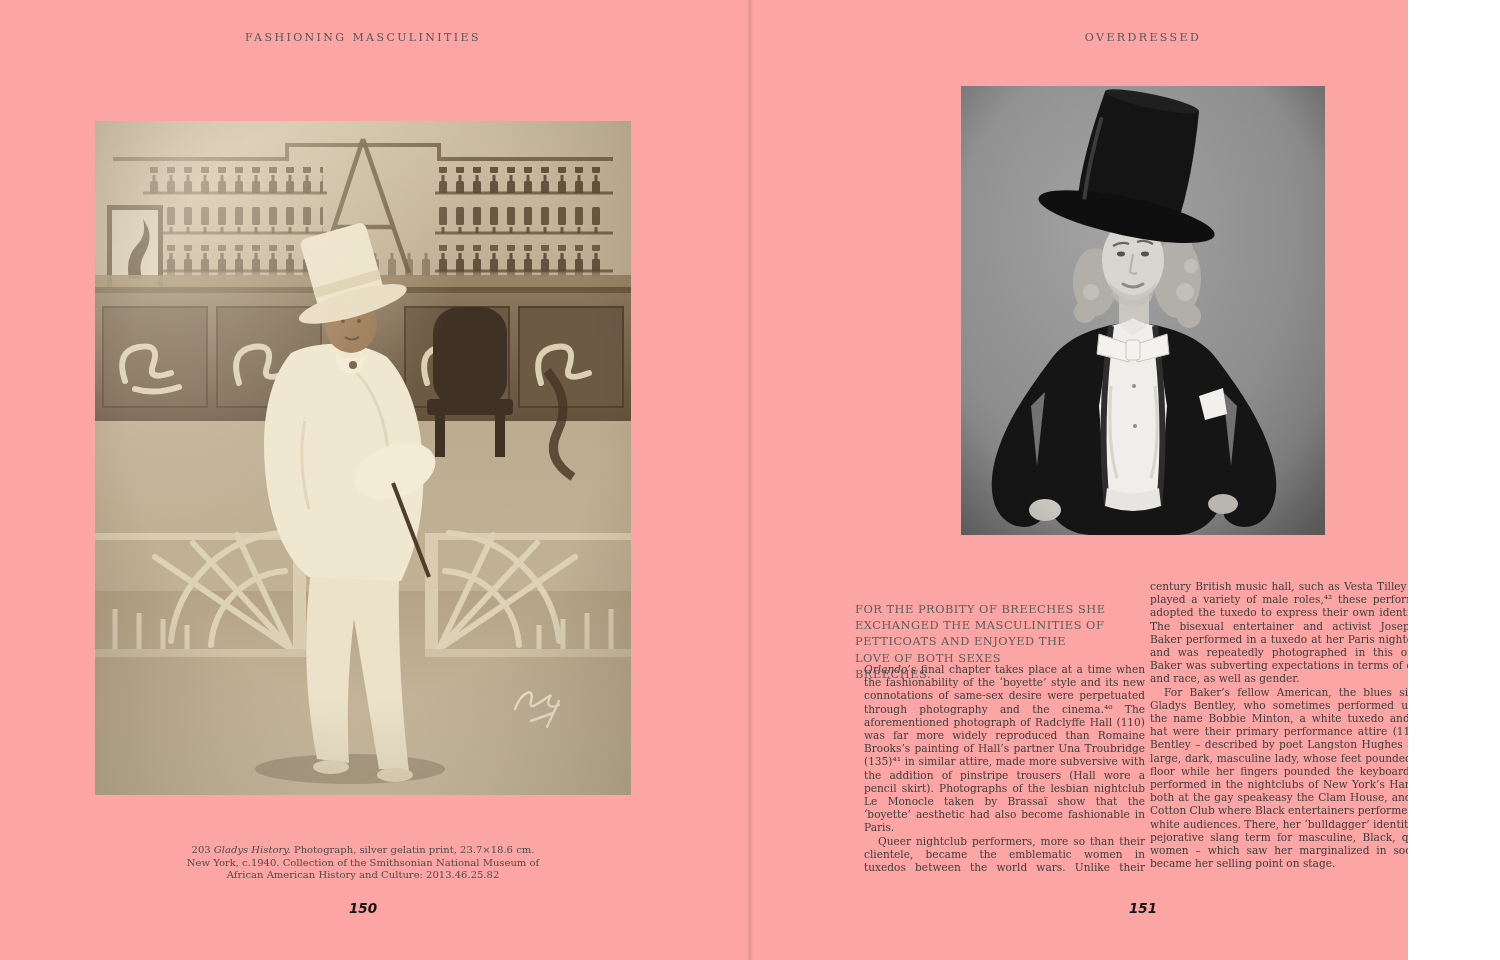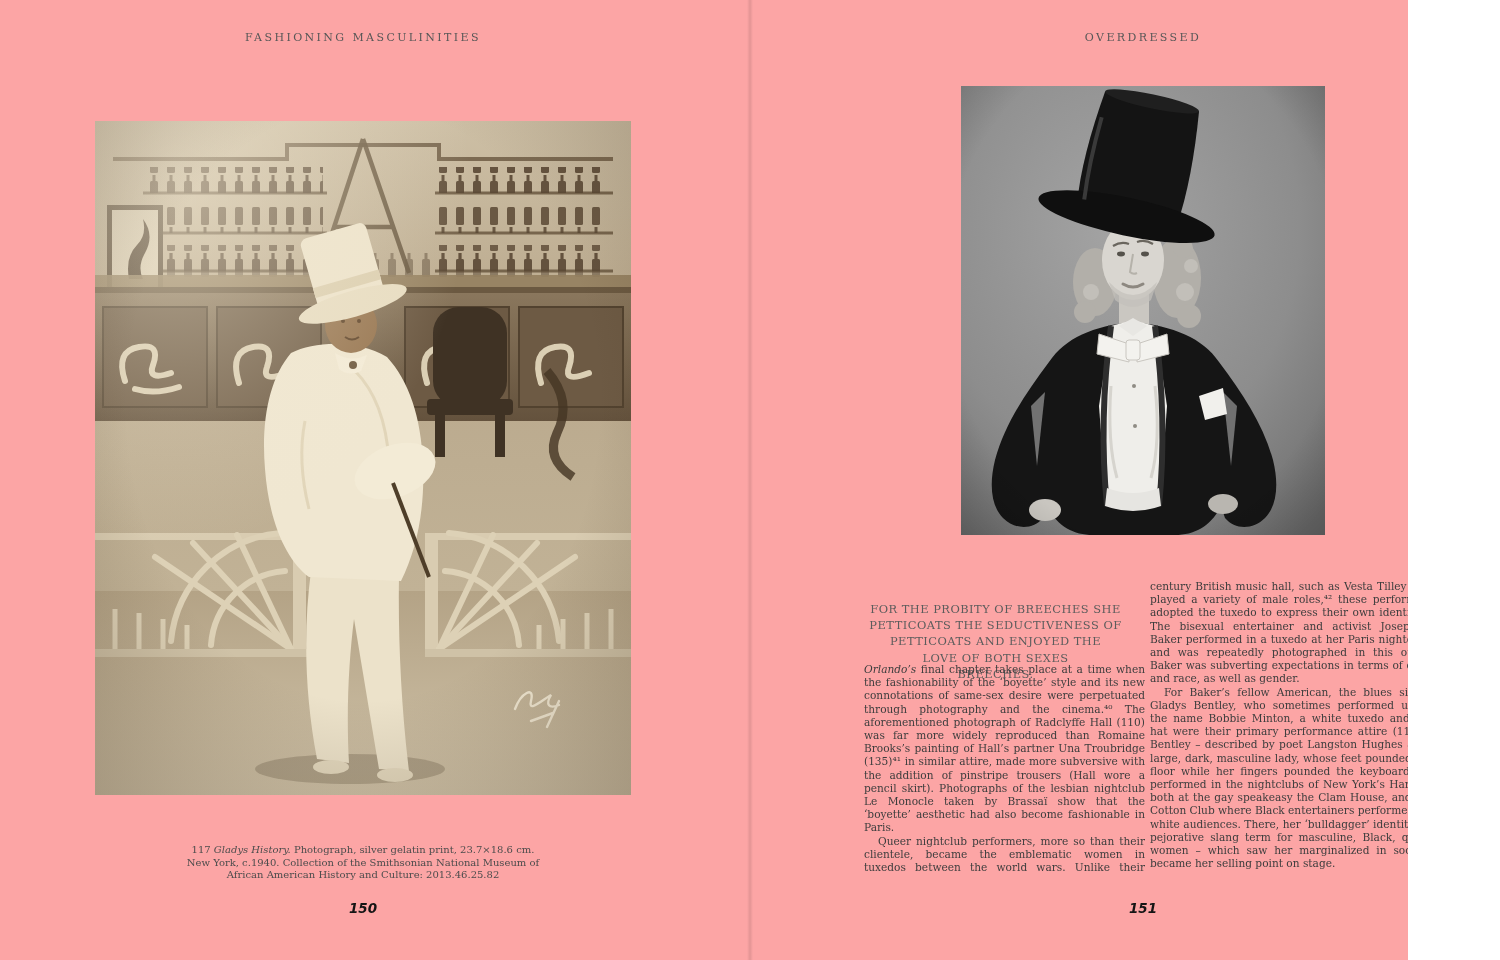--- a/index.html
+++ b/index.html
@@ -26,21 +26,21 @@
   .caption {
     position:absolute; text-align:center; color:#4c4c4c;
     font-size:10px; line-height:12.6px;
   }
   .cap-left  { left:183px; top:844px; width:360px; }
   .cap-right { left:993px; top:545px; width:300px; }
   .cap-line { display:block; }
 
   .pullquote {
     position:absolute; left:855px; top:601px; width:281px; margin:0;
-    text-align:center; font-size:11.4px; line-height:16.2px;
+    text-align:left; font-size:11.4px; line-height:16.2px;
     letter-spacing:0.5px; color:#5c5c5c;
   }
   .pq-line { display:block; }
 
   .col {
     position:absolute; width:281px; overflow:hidden;
     font-size:10.6px; line-height:13.2px; text-align:justify; color:#3d3d3d;
   }
   .col1 { left:855px;  top:663px; height:212px;margin-left:9px; }
   .col2 { left:1150px; top:580px; width:283px; height:298px; }
@@ -203,21 +203,21 @@
       <circle cx="258" cy="244" r="4" fill="#6b563c"></circle>
 
       <path d="M420,588 c6,-16 20,-24 16,-8 c-3,12 10,0 20,-6 c-6,10 -2,14 8,10 M436,600 l22,-8 M452,606 l12,-26" stroke="#f0e7d2" stroke-width="2.4" fill="none" stroke-linecap="round"></path>
 
       <rect width="536" height="674" fill="url(#lglow)"></rect>
       <rect width="536" height="674" fill="url(#lvig)"></rect>
     </svg>
   </figure>
 
   <div class="caption cap-left">
-    <span class="cap-line"><span>117 </span><i>Gladys History.</i><span> Photograph, silver gelatin print, 23.7×18.6 cm.</span></span>
+    <span class="cap-line"><span>203 </span><i>Gladys History.</i><span> Photograph, silver gelatin print, 23.7×18.6 cm.</span></span>
     <span class="cap-line">New York, c.1940. Collection of the Smithsonian National Museum of</span>
     <span class="cap-line">African American History and Culture: 2013.46.25.82</span>
   </div>
 
   <div class="folio folio-left">150</div>
 
   <header class="running-head rh-right">OVERDRESSED</header>
 
   <figure class="photo photo-right" aria-label="Black-and-white photograph of Marlene Dietrich in a tilted black top hat and black tuxedo with white bow tie, hands on hips">
     <svg viewBox="0 0 364 449" preserveAspectRatio="none">
@@ -284,21 +284,21 @@
       <ellipse cx="84" cy="424" rx="16" ry="11" fill="#c9c6c0"></ellipse>
       <ellipse cx="262" cy="418" rx="15" ry="10" fill="#b9b6b0"></ellipse>
 
       <rect width="364" height="449" fill="url(#rvig)"></rect>
     </svg>
   </figure>
 
 
   <div class="pullquote">
     <span class="pq-line">FOR THE PROBITY OF BREECHES SHE</span>
-    <span class="pq-line">PETTICOATS THE SEDUCTIVENESS OF</span>
+    <span class="pq-line">EXCHANGED THE MASCULINITIES OF</span>
     <span class="pq-line">PETTICOATS AND ENJOYED THE</span>
     <span class="pq-line">LOVE OF BOTH SEXES</span>
     <span class="pq-line">BREECHES.</span>
   </div>
 
   <div class="col col1">
     <p><i>Orlando’s</i><span> final chapter takes place at a time when the fashionability of the ‘boyette’ style and its new connotations of same-sex desire were perpetuated through photography and the cinema.⁴⁰ The aforementioned photograph of Radclyffe Hall (110) was far more widely reproduced than Romaine Brooks’s painting of Hall’s partner Una Troubridge (135)⁴¹ in similar attire, made more subversive with the addition of pinstripe trousers (Hall wore a pencil skirt). Photographs of the lesbian nightclub Le Monocle taken by Brassaï show that the ‘boyette’ aesthetic had also become fashionable in Paris.</span></p>
     <p class="indent">Queer nightclub performers, more so than their clientele, became the emblematic women in tuxedos between the world wars. Unlike their predecessors in turn-of-the</p>
   </div>
 

